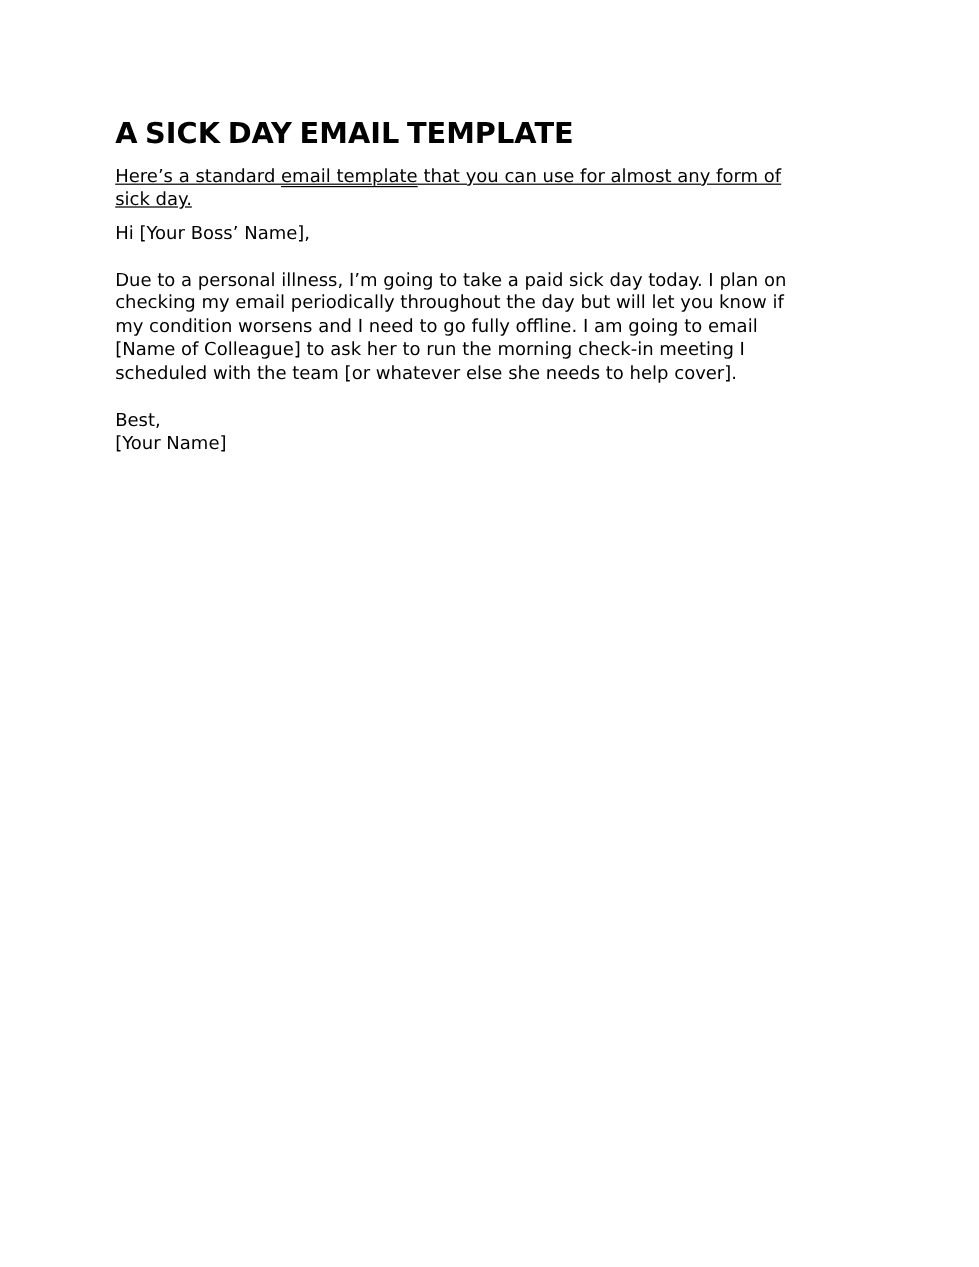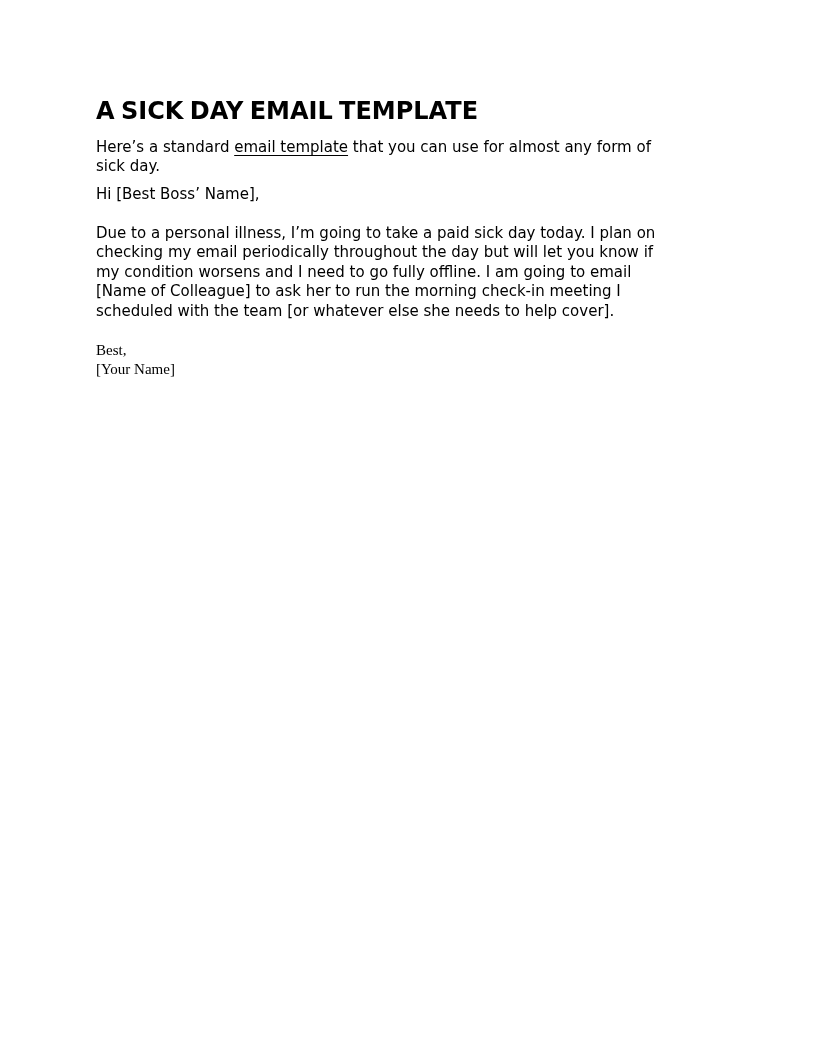--- a/index.html
+++ b/index.html
@@ -30,46 +30,46 @@
   }
   .para {
     margin: 0 0 19.5px 0;
     font-size: 15px;
     line-height: 19.5px;
     white-space: pre-line;
     color: #000000;
   }
   .para.intro {
     margin-bottom: 8px;
+    text-decoration: underline;
   }
   .para.greeting {
     margin-bottom: 19.5px;
   }
   .para.signoff {
     margin-bottom: 0;
-    font-family: Liberation Serif, serif;
   }
   .inline-link {
     color: #000000;
     text-decoration: underline;
     text-underline-offset: 3px;
     cursor: pointer;
   }
 </style>
 </head>
 <body>
 
 <div class="page">
 
   <h1 class="doc-title">A SICK DAY EMAIL TEMPLATE</h1>
 
   <p class="para intro"><span>Here’s a standard </span><span class="inline-link">email template</span><span> that you can use for almost any form of
 sick day.</span></p>
 
-  <p class="para greeting">Hi [Best Boss’ Name],</p>
+  <p class="para greeting">Hi [Your Boss’ Name],</p>
 
   <p class="para">Due to a personal illness, I’m going to take a paid sick day today. I plan on
 checking my email periodically throughout the day but will let you know if
 my condition worsens and I need to go fully offline. I am going to email
 [Name of Colleague] to ask her to run the morning check-in meeting I
 scheduled with the team [or whatever else she needs to help cover].</p>
 
 
   <p class="para signoff">Best,
 [Your Name]</p>

